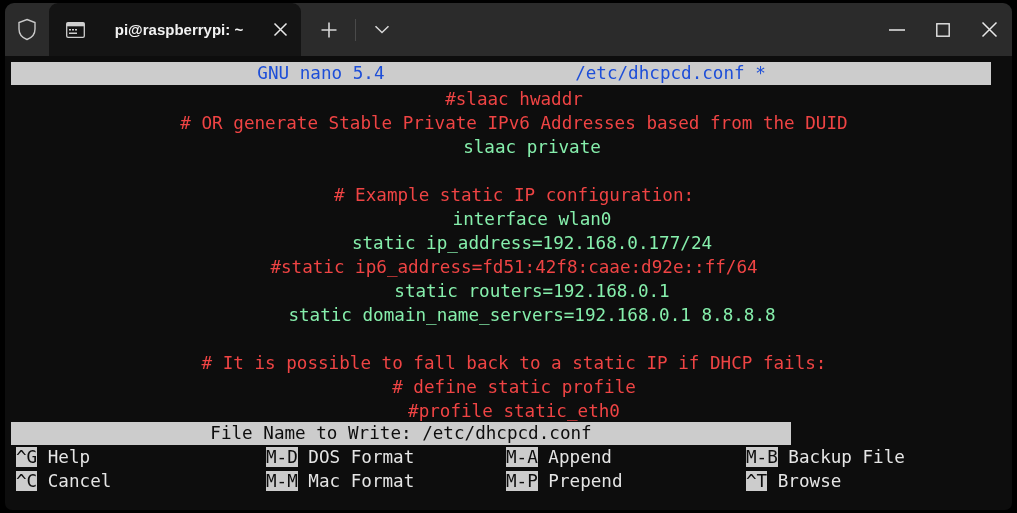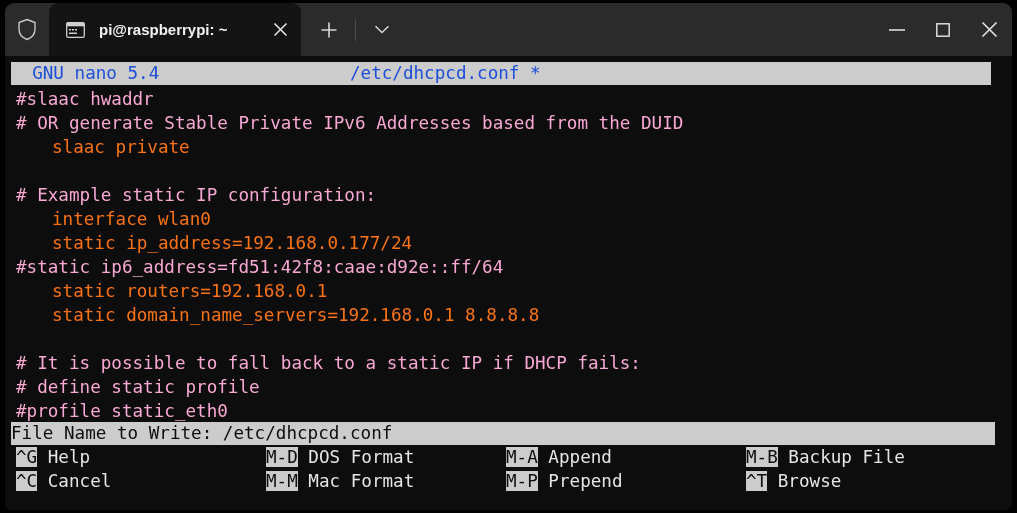--- a/index.html
+++ b/index.html
@@ -15,20 +15,21 @@
   }
 
   
   #window {
     position: absolute;
     left: 0; top: 0;
     width: 1017px;
     height: 513px;
     background: #000000;
     box-sizing: border-box;
+    text-align: center;
   }
 
   
   #titlebar {
     position: absolute;
     left: 5px; top: 3px;
     width: 1007px;
     height: 53px;
     background: #2b2b2b;
     border-top-left-radius: 9px;
@@ -141,29 +142,29 @@
   
   #nano-text {
     position: absolute;
     left: 11px;
     top: 31px;
     width: 996px;
     line-height: 24px;
     white-space: pre;
   }
   .line { height: 24px; white-space: pre; }
-  .c-normal  { color: #f97316; margin-left: 36px; }
-  .c-comment { color: #f9a8d4; }
+  .c-normal  { color: #86efac; margin-left: 36px; }
+  .c-comment { color: #ef4444; }
 
   
   #nano-prompt {
     position: absolute;
     left: 6px;
     top: 366px;
-    width: 984px;
+    width: 780px;
     height: 23px;
     background: #cccccc;
     color: #0d0d0d;
     white-space: pre;
     line-height: 23px;
   }
 
   
   #nano-shortcuts {
     position: absolute;

